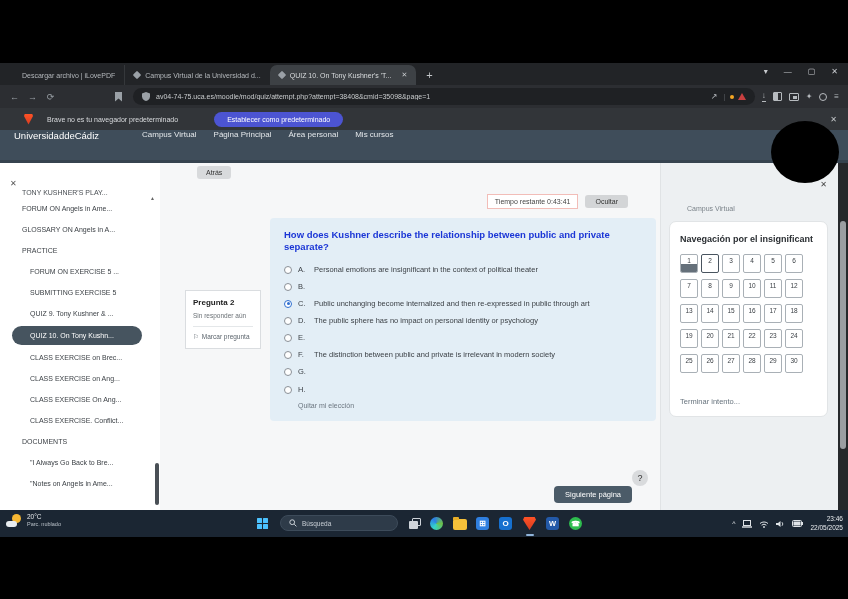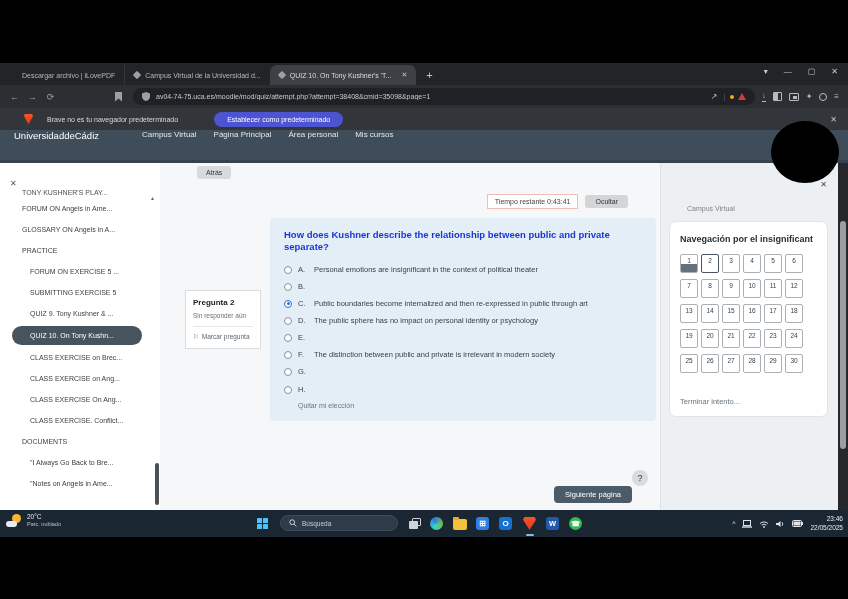--- a/index.html
+++ b/index.html
@@ -252,21 +252,21 @@
                 <span class="letter">A.</span>
                 <span class="otext">Personal emotions are insignificant in the context of political theater</span>
               </div>
               <div class="opt">
                 <span class="radio"></span>
                 <span class="letter">B.</span>
               </div>
               <div class="opt">
                 <span class="radio sel"></span>
                 <span class="letter">C.</span>
-                <span class="otext">Public boundaries become internalized and then re-expressed in public through art</span>
+                <span class="otext">Public unchanging become internalized and then re-expressed in public through art</span>
               </div>
               <div class="opt">
                 <span class="radio"></span>
                 <span class="letter">D.</span>
                 <span class="otext">The public sphere has no impact on personal identity or psychology</span>
               </div>
               <div class="opt">
                 <span class="radio"></span>
                 <span class="letter">E.</span>
               </div>

